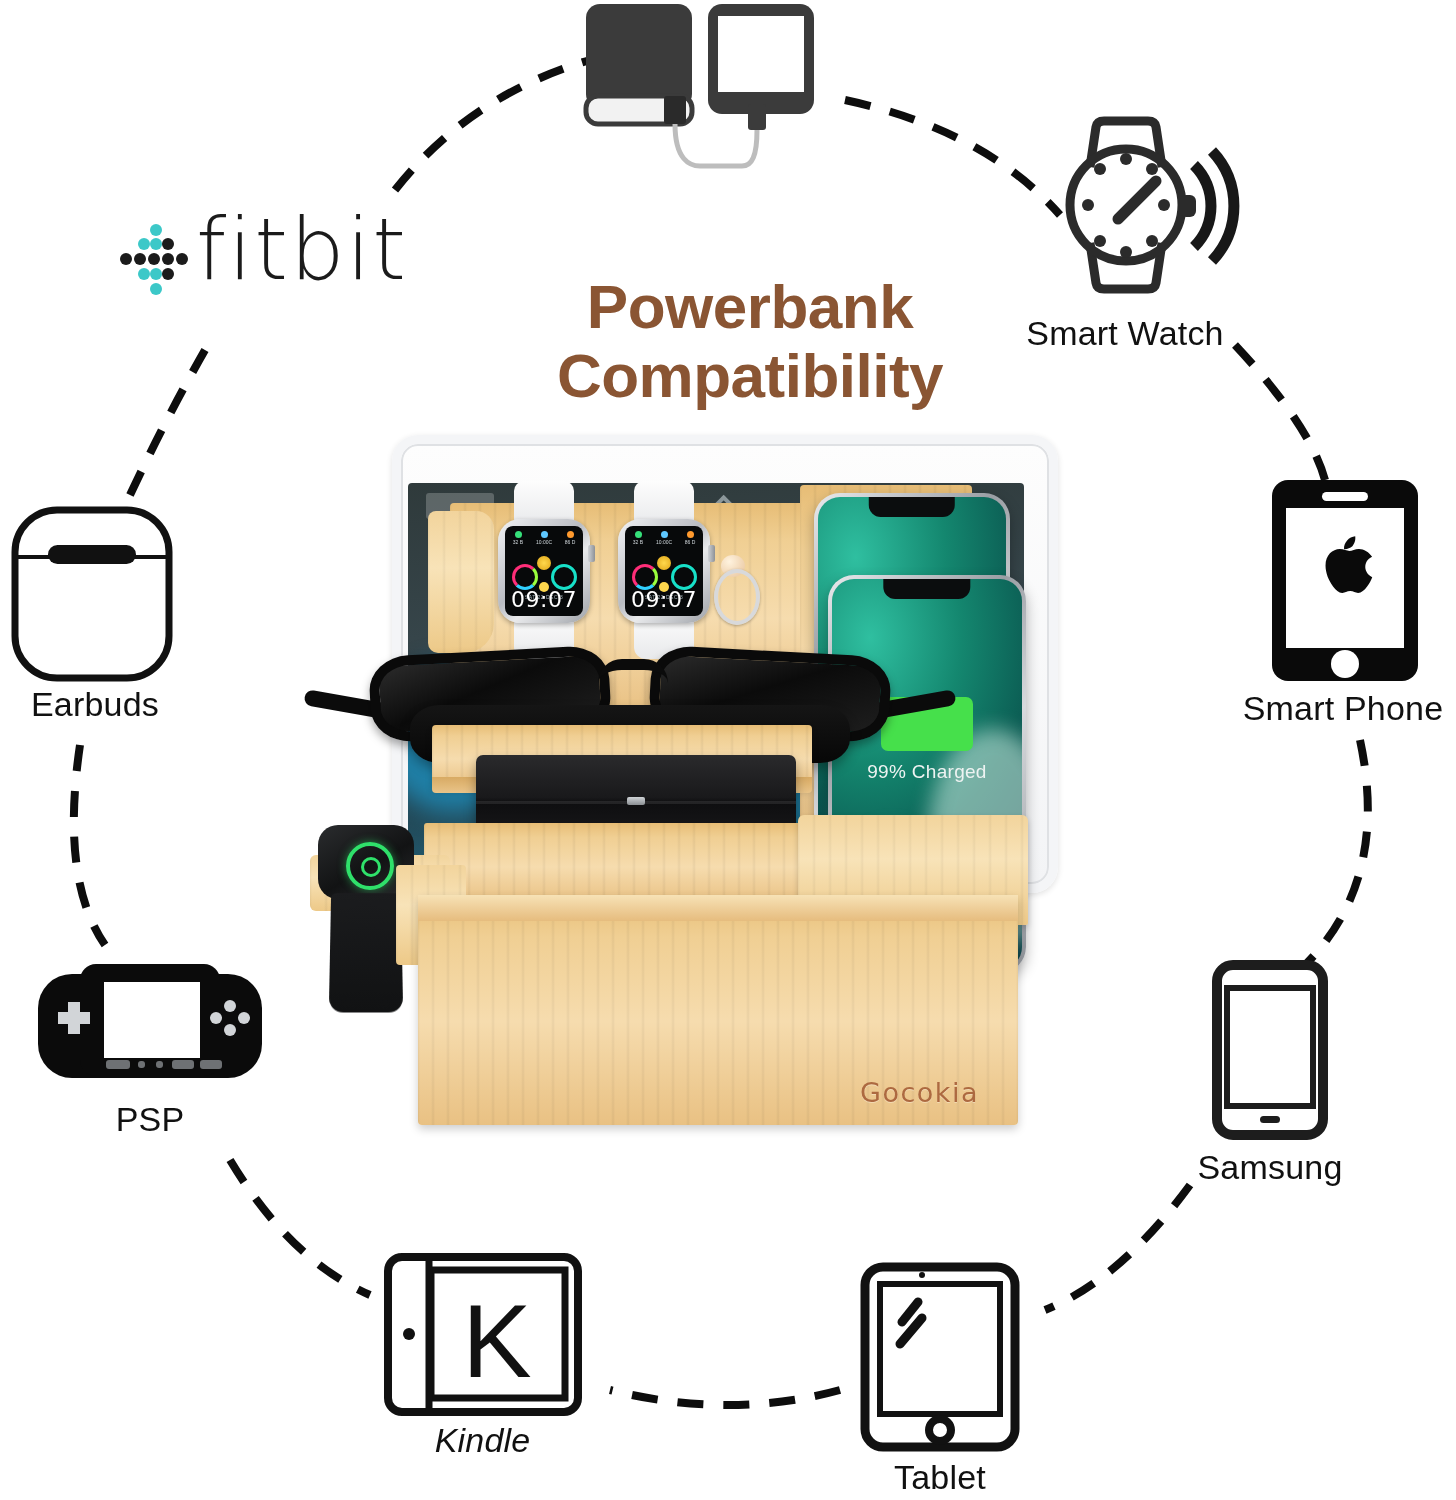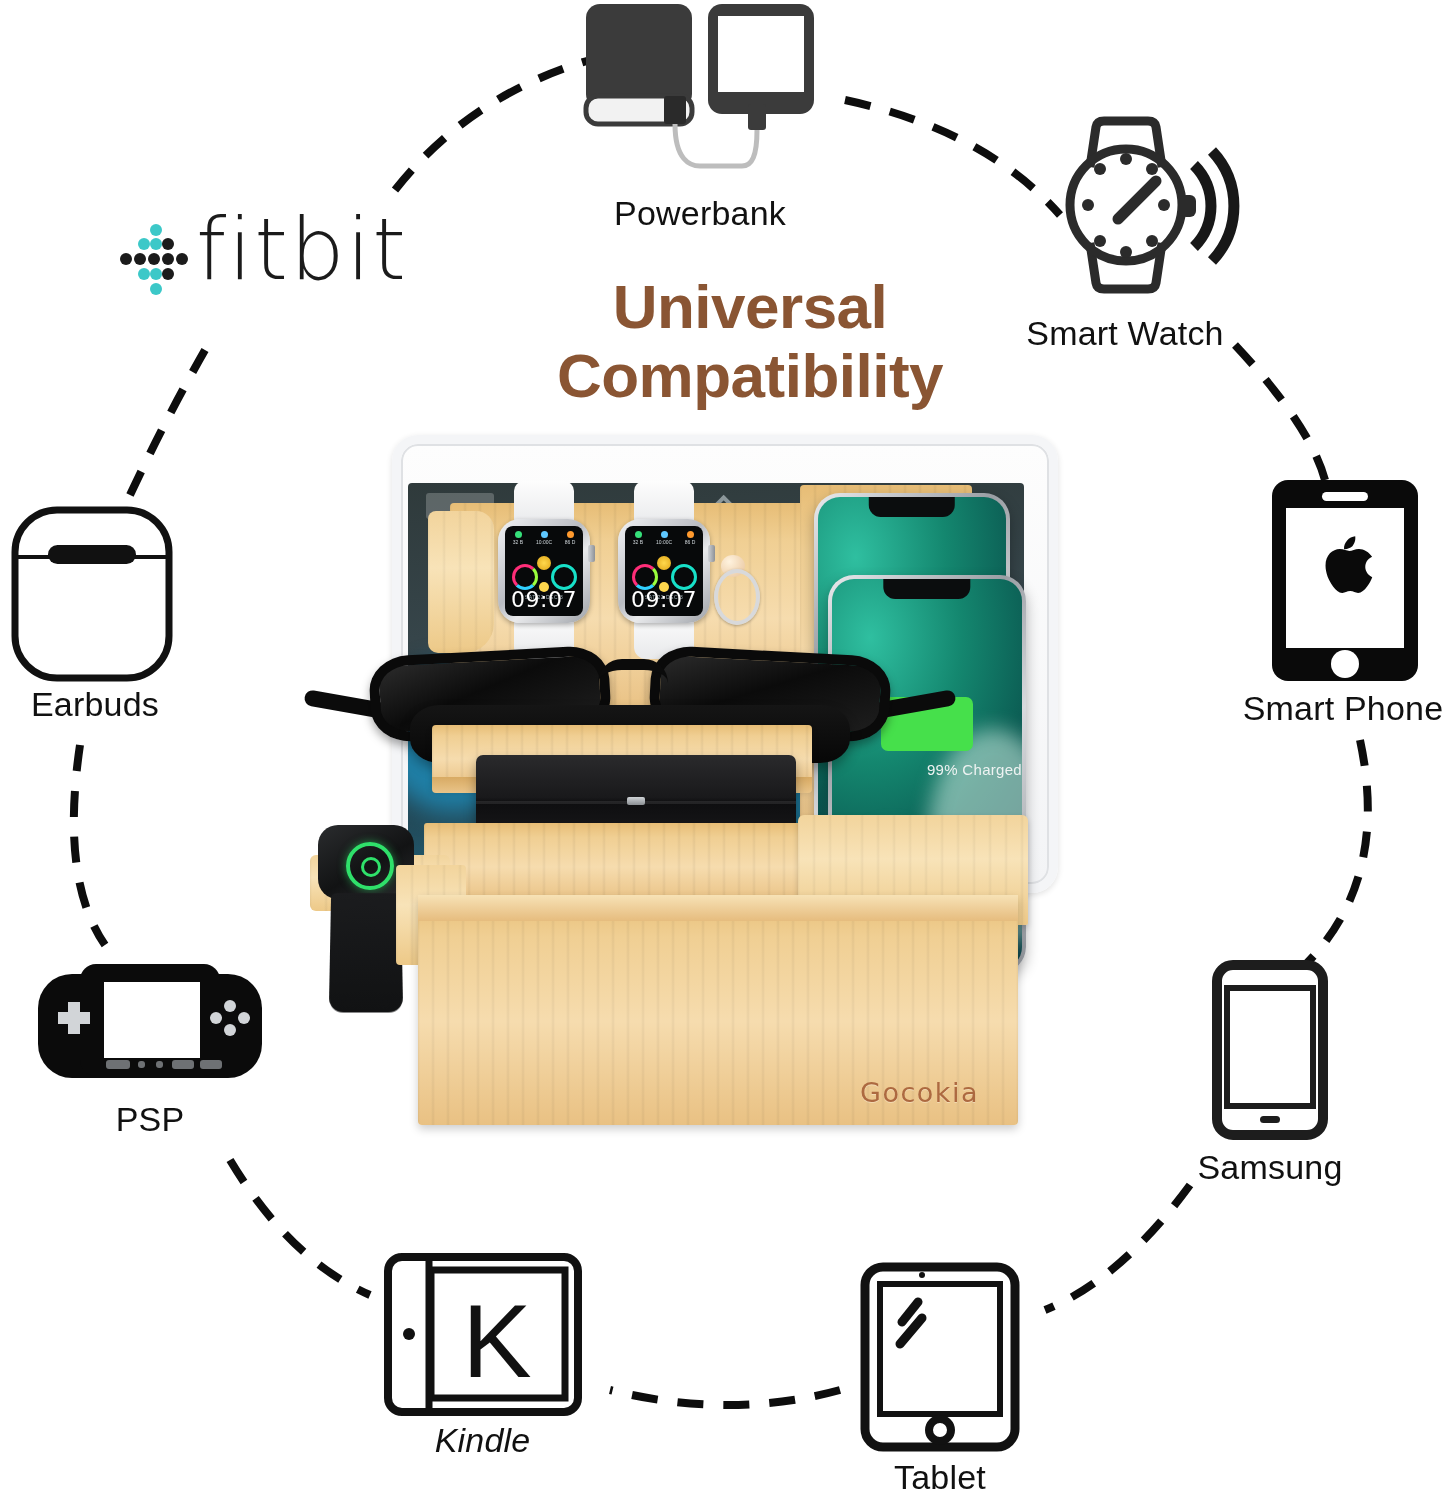--- a/index.html
+++ b/index.html
@@ -150,22 +150,22 @@
     background:linear-gradient(135deg,#e8eaed,#9a9ea4 30%,#d8dadd 55%,#8e9298);
     padding:4px;box-shadow:0 6px 14px rgba(0,0,0,.3);}
   .phone .scr{position:relative;width:100%;height:100%;border-radius:22px;overflow:hidden;
     background:
       radial-gradient(120% 80% at 20% 15%,#2fbfa0 0%,#14876f 40%,#0c5f55 70%,#073f45 100%);
   }
   .phone .notch{position:absolute;left:50%;top:0;transform:translateX(-50%);
     width:46%;height:20px;background:#0b0d0e;border-radius:0 0 12px 12px;z-index:3;}
   .phone .batt{position:absolute;left:50%;transform:translateX(-50%);
     background:#46e04b;border-radius:7px;}
-  .phone .pct{position:absolute;left:0;right:0;text-align:right;color:#eef3f2;
-    font-size:15px;letter-spacing:.3px;}
+  .phone .pct{position:absolute;left:0;right:0;text-align:center;color:#eef3f2;
+    font-size:19px;letter-spacing:.3px;}
   .phone .wave{position:absolute;border-radius:50%;filter:blur(10px);opacity:.55;}
 
   
   .glasses{position:absolute;left:70px;top:218px;width:520px;height:120px;}
   .glasses .lens{position:absolute;top:8px;width:240px;height:86px;border-radius:40px/34px;
     background:linear-gradient(160deg,#2b2b2b,#0b0b0b 45%,#1e1e1e);
     border:10px solid #0a0a0a;box-sizing:border-box;
     box-shadow:0 5px 10px rgba(0,0,0,.35);}
   .glasses .lens.l{left:0;transform:rotate(-3deg);}
   .glasses .lens.r{right:0;transform:rotate(3deg);}
@@ -206,21 +206,21 @@
     <path d="M 1235,345 Q 1310,425 1325,480"></path>
     <path d="M 1360,740 Q 1390,880 1305,965"></path>
     <path d="M 1190,1185 Q 1120,1280 1045,1310"></path>
     <path d="M 840,1390 Q 730,1420 610,1390"></path>
     <path d="M 230,1160 Q 290,1260 370,1295"></path>
     <path d="M 80,745 Q 60,880 105,945"></path>
     <path d="M 130,495 Q 165,420 205,350"></path>
   </svg>
 
   <div id="title">
-    <span>Universal</span>
+    <span>Powerbank</span>
     <span class="l2">Compatibility</span>
   </div>
 
   <div class="node" id="fitbit">
     <svg width="76" height="74" viewBox="0 0 76 74">
       <g>
         <circle cx="38" cy="6" r="6" fill="#3cc8c8"></circle>
         <circle cx="26" cy="20" r="6" fill="#3cc8c8"></circle>
         <circle cx="38" cy="20" r="6" fill="#3cc8c8"></circle>
         <circle cx="50" cy="20" r="6" fill="#1b1b1b"></circle>
@@ -241,21 +241,20 @@
   <div class="node icon" style="left:580px;top:0px;width:240px;">
     <svg width="240" height="190" viewBox="0 0 240 190">
       <rect x="6" y="4" width="106" height="104" rx="14" fill="#3b3b3b"></rect>
       <rect x="6" y="96" width="106" height="28" rx="12" fill="#f2f2f2" stroke="#3b3b3b" stroke-width="5"></rect>
       <rect x="84" y="96" width="22" height="28" rx="3" fill="#2a2a2a"></rect>
       <rect x="128" y="4" width="106" height="110" rx="14" fill="#3b3b3b"></rect>
       <rect x="138" y="16" width="86" height="76" fill="#ffffff"></rect>
       <rect x="168" y="104" width="18" height="26" rx="3" fill="#3b3b3b"></rect>
       <path d="M 95,124 C 95,160 110,166 120,166 L 162,166 C 172,166 177,156 177,130" fill="none" stroke="#bdbdbd" stroke-width="5"></path>
     </svg>
-    <div class="label" style="margin-top:4px;">Powerbank</div>
   </div>
 
   <div class="node icon" style="left:1000px;top:115px;width:250px;">
     <svg width="250" height="180" viewBox="0 0 250 180" style="margin-left:44px;">
       <g fill="none" stroke="#2b2b2b" stroke-width="9">
         <path d="M 46,52 L 52,12 Q 53,6 60,6 L 104,6 Q 111,6 112,12 L 118,52"></path>
         <path d="M 46,128 L 52,168 Q 53,174 60,174 L 104,174 Q 111,174 112,168 L 118,128"></path>
         <circle cx="82" cy="90" r="56"></circle>
         <path d="M 74,104 L 112,66" stroke-width="11" stroke-linecap="round"></path>
       </g>

